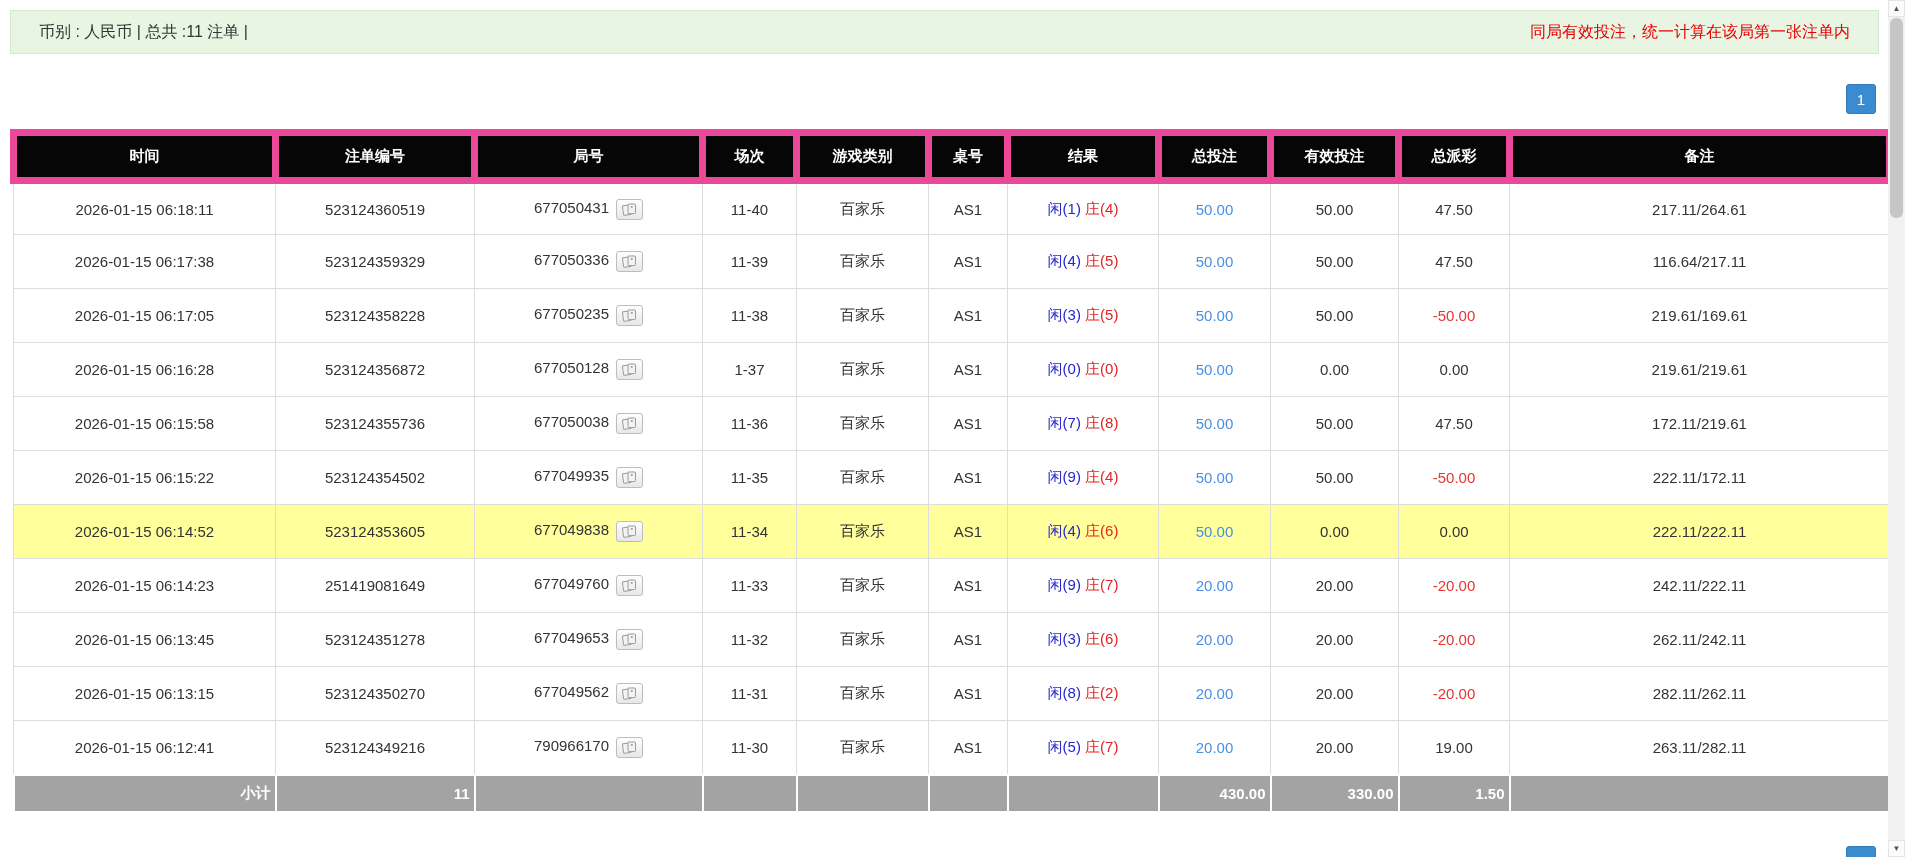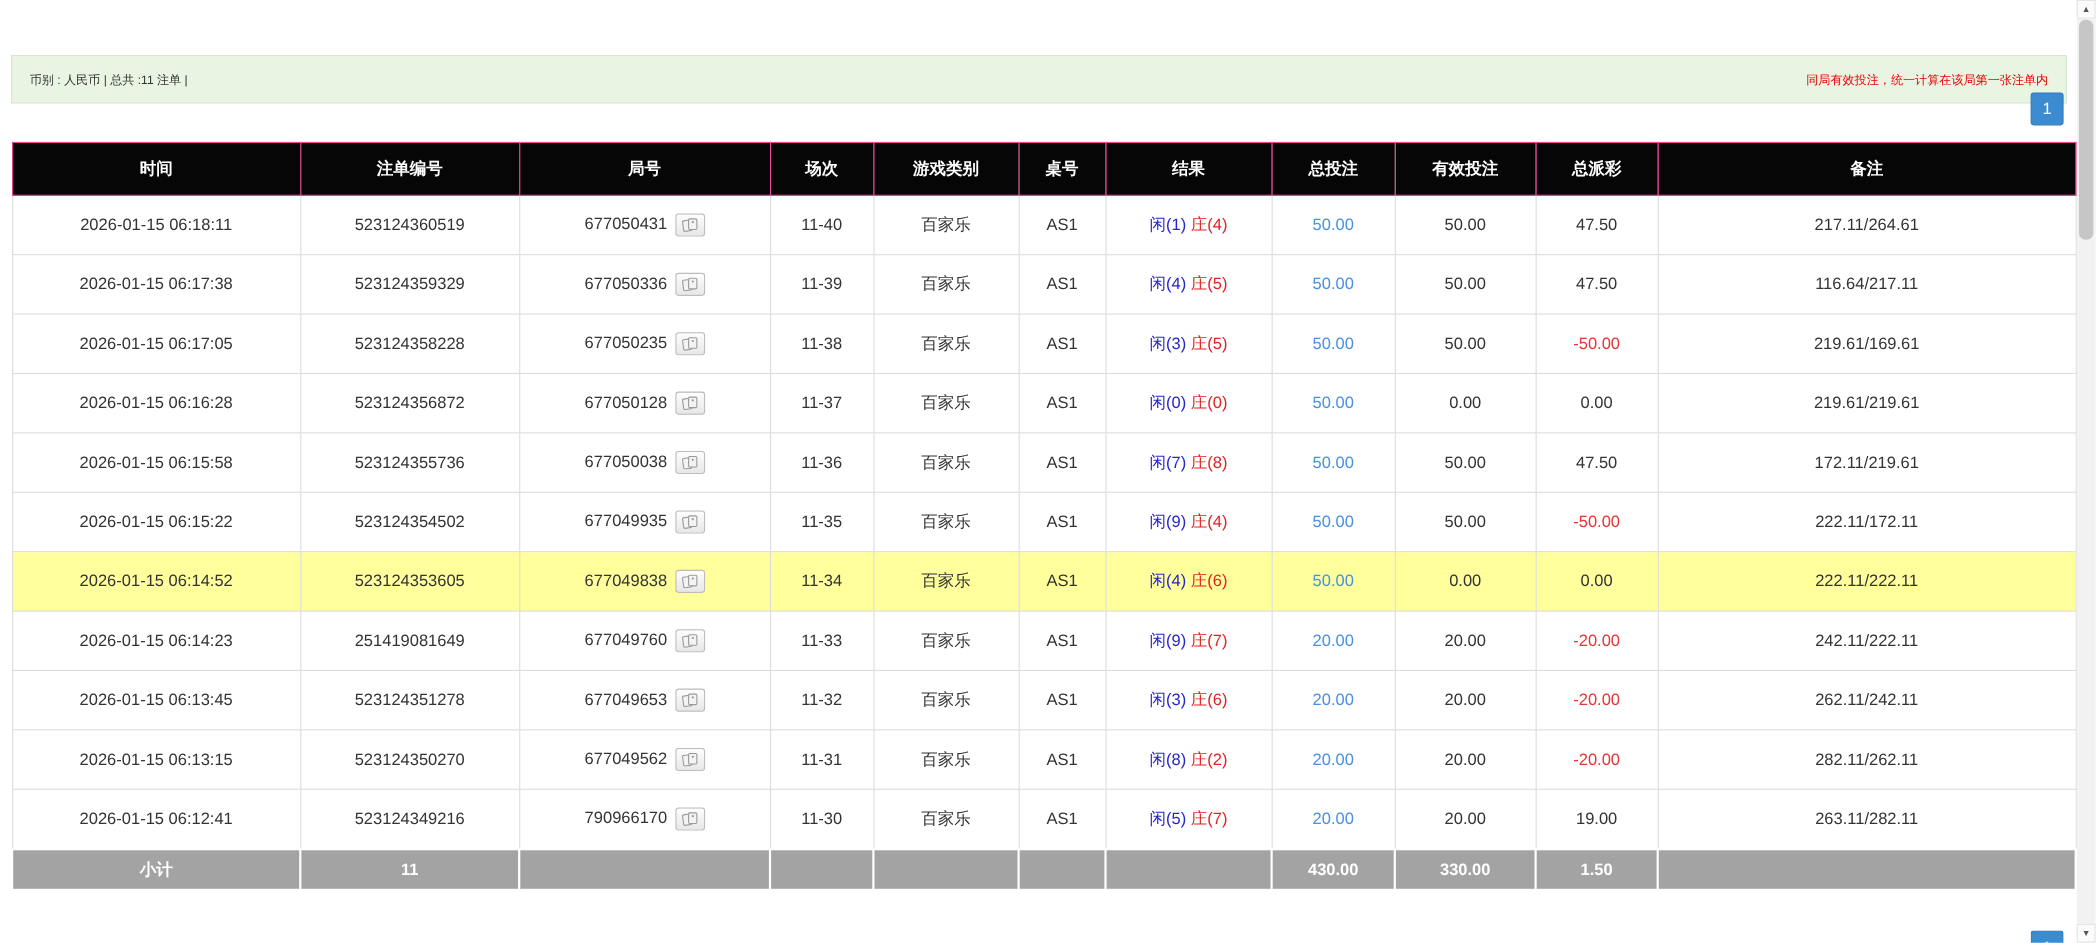--- a/index.html
+++ b/index.html
@@ -9,46 +9,46 @@
     font-family: "Liberation Sans", "DejaVu Sans", sans-serif;
     background: #fff;
     position: relative;
     overflow: hidden;
   }
   .topbar {
     position: absolute; left: 10px; right: 26px; top: 10px; height: 44px;
     background: var(--topbar_green, #e9f5e3);
     border: 1px solid #d4e8cc;
     display: flex; align-items: center; justify-content: space-between;
-    padding: 0 16px; font-size: 11px; color: #333; margin-top: 40px;
+    padding: 0 28px; font-size: 16px; color: #333;
   }
   .topbar .notice { color: var(--notice_red, #e60000); }
   .pager { position: absolute; right: 29px; top: 84px; }
   .page-btn {
     display: flex; align-items: center; justify-content: center;
     width: 30px; height: 30px;
     background: var(--pager_blue, #3a8bd0);
     color: #fff; font-size: 15px; border-radius: 3px;
     border: 1px solid #337ab7; cursor: pointer;
   }
   .pager-bottom { position: absolute; right: 29px; bottom: 0; height: 11px; overflow: hidden; }
   table { position: absolute; left: 10px; top: 129px; border-collapse: collapse; table-layout: fixed; }
   th {
     background: var(--header_bg, #060606); color: #fff;
     font-size: 15px; font-weight: bold; height: 48px;
-    border: 1px solid #ec4899; padding: 0; text-align: center;
+    border: 7px solid #ec4899; padding: 0; text-align: center;
   }
   td {
     border: 1px solid #ddd; height: 54px; text-align: center;
     font-size: 15px; color: #333; background: #fff; padding: 0 4px;
   }
   tr.hl td { background: var(--highlight_yellow, #ffff9c); margin-top: 48px; }
   tfoot td {
     background: var(--footer_gray, #a3a3a3); color: #fff; font-weight: bold;
-    height: 37px; border: 2px solid #fff; font-size: 15px;
+    height: 37px; border: 2px solid #fff; font-size: 15px; text-align: right;
   }
   .player { color: var(--player_blue, #2626cc); }
   .banker { color: var(--banker_red, #e32222); }
   .neg { color: var(--negative_red, #e53535); }
   .amt-link { color: var(--link_blue, #4a90e2); cursor: pointer; }
   .icon-btn {
     display: inline-flex; align-items: center; justify-content: center;
     width: 27px; height: 21px; border: 1px solid #bdbdbd; border-radius: 3px;
     background: linear-gradient(#fefefe, #e7e7e7);
     vertical-align: middle; margin-left: 7px; cursor: pointer;
@@ -171,21 +171,21 @@
         <td>523124356872</td>
         <td><span>677050128</span><span class="icon-btn">
             <svg width="15" height="13" viewBox="0 0 15 13">
               <g fill="#f3f3f3" stroke="#9a9a9a" stroke-width="1">
                 <rect x="1" y="2.4" width="7.5" height="9.6" rx="1" transform="rotate(-8 4.75 7.2)"></rect>
                 <rect x="6" y="1" width="7.5" height="9.6" rx="1"></rect>
               </g>
               <circle cx="9.8" cy="4" r="1" fill="#9a9a9a"></circle>
             </svg>
           </span></td>
-        <td>11-37</td>
+        <td>1-37</td>
         <td>百家乐</td>
         <td>AS1</td>
         <td><span class="player">闲(0)</span> <span class="banker">庄(0)</span></td>
         <td><span class="amt-link">50.00</span></td>
         <td>0.00</td>
         <td><span>0.00</span></td>
         <td>219.61/219.61</td>
       </tr>
       <tr>
         <td>2026-01-15 06:15:58</td>

